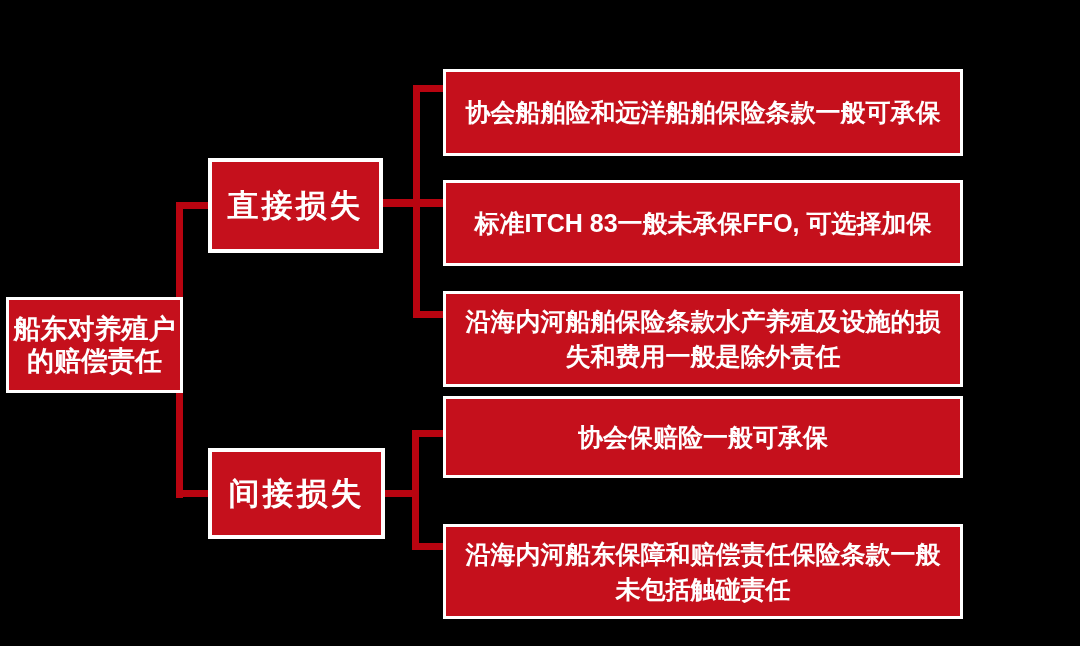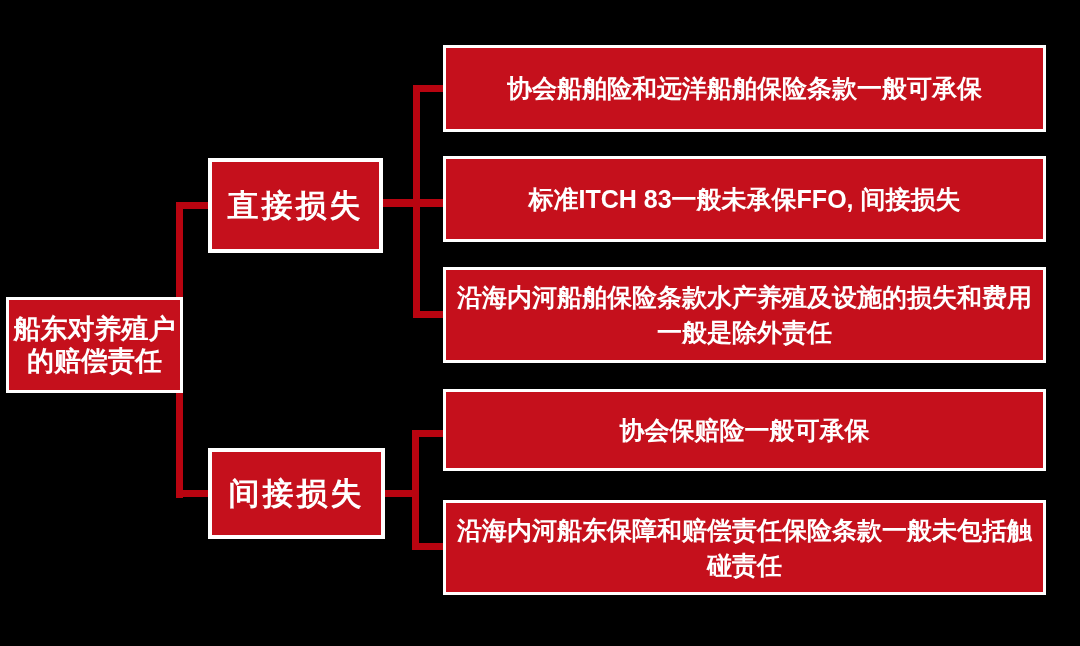--- a/index.html
+++ b/index.html
@@ -45,28 +45,29 @@
     white-space: pre-line;
   }
   .node.mid {
     border-width: 4px;
     font-size: 31px;
     letter-spacing: 3px;
   }
   .node.mid.direct   { left: 208px; top: 158px; width: 175px; height: 95px; }
   .node.mid.indirect { left: 208px; top: 448px; width: 177px; height: 91px; }
   .node.leaf {
-    left: 443px; width: 603px;
+    left: 443px; width: 520px;
     font-size: 25px; line-height: 1.4;
     padding: 0 10px;
+    margin-top: 24px;
   }
   .node.leaf.l1 { top: 45px;  height: 87px; }
   .node.leaf.l2 { top: 156px; height: 86px; }
   .node.leaf.l3 { top: 267px; height: 96px; }
-  .node.leaf.l4 { top: 389px; height: 82px; }
+  .node.leaf.l4 { top: 372px; height: 82px; }
   .node.leaf.l5 { top: 500px; height: 95px; }
 
   
   .c-left-trunk        { left: 176px; top: 202px; width: 7px;  height: 296px; }
   .c-left-branch-top   { left: 176px; top: 202px; width: 32px; height: 7px; }
   .c-left-branch-bot   { left: 176px; top: 490px; width: 32px; height: 7px; }
   
   .c-direct-hline      { left: 383px; top: 199px; width: 60px; height: 8px; }
   .c-direct-trunk      { left: 413px; top: 85px;  width: 7px;  height: 233px; }
   .c-direct-b1         { left: 413px; top: 85px;  width: 30px; height: 7px; }
@@ -98,21 +99,21 @@
 
   <div class="node root">船东对养殖户
 的赔偿责任</div>
 
   <div class="node mid direct">直接损失</div>
 
   <div class="node mid indirect">间接损失</div>
 
   <div class="node leaf l1">协会船舶险和远洋船舶保险条款一般可承保</div>
 
-  <div class="node leaf l2">标准ITCH 83一般未承保FFO, 间接损失</div>
+  <div class="node leaf l2">标准ITCH 83一般未承保FFO, 可选择加保</div>
 
   <div class="node leaf l3">沿海内河船舶保险条款水产养殖及设施的损失和费用一般是除外责任</div>
 
   <div class="node leaf l4">协会保赔险一般可承保</div>
 
   <div class="node leaf l5">沿海内河船东保障和赔偿责任保险条款一般未包括触碰责任</div>
 
 </div>
 
 </body></html>

